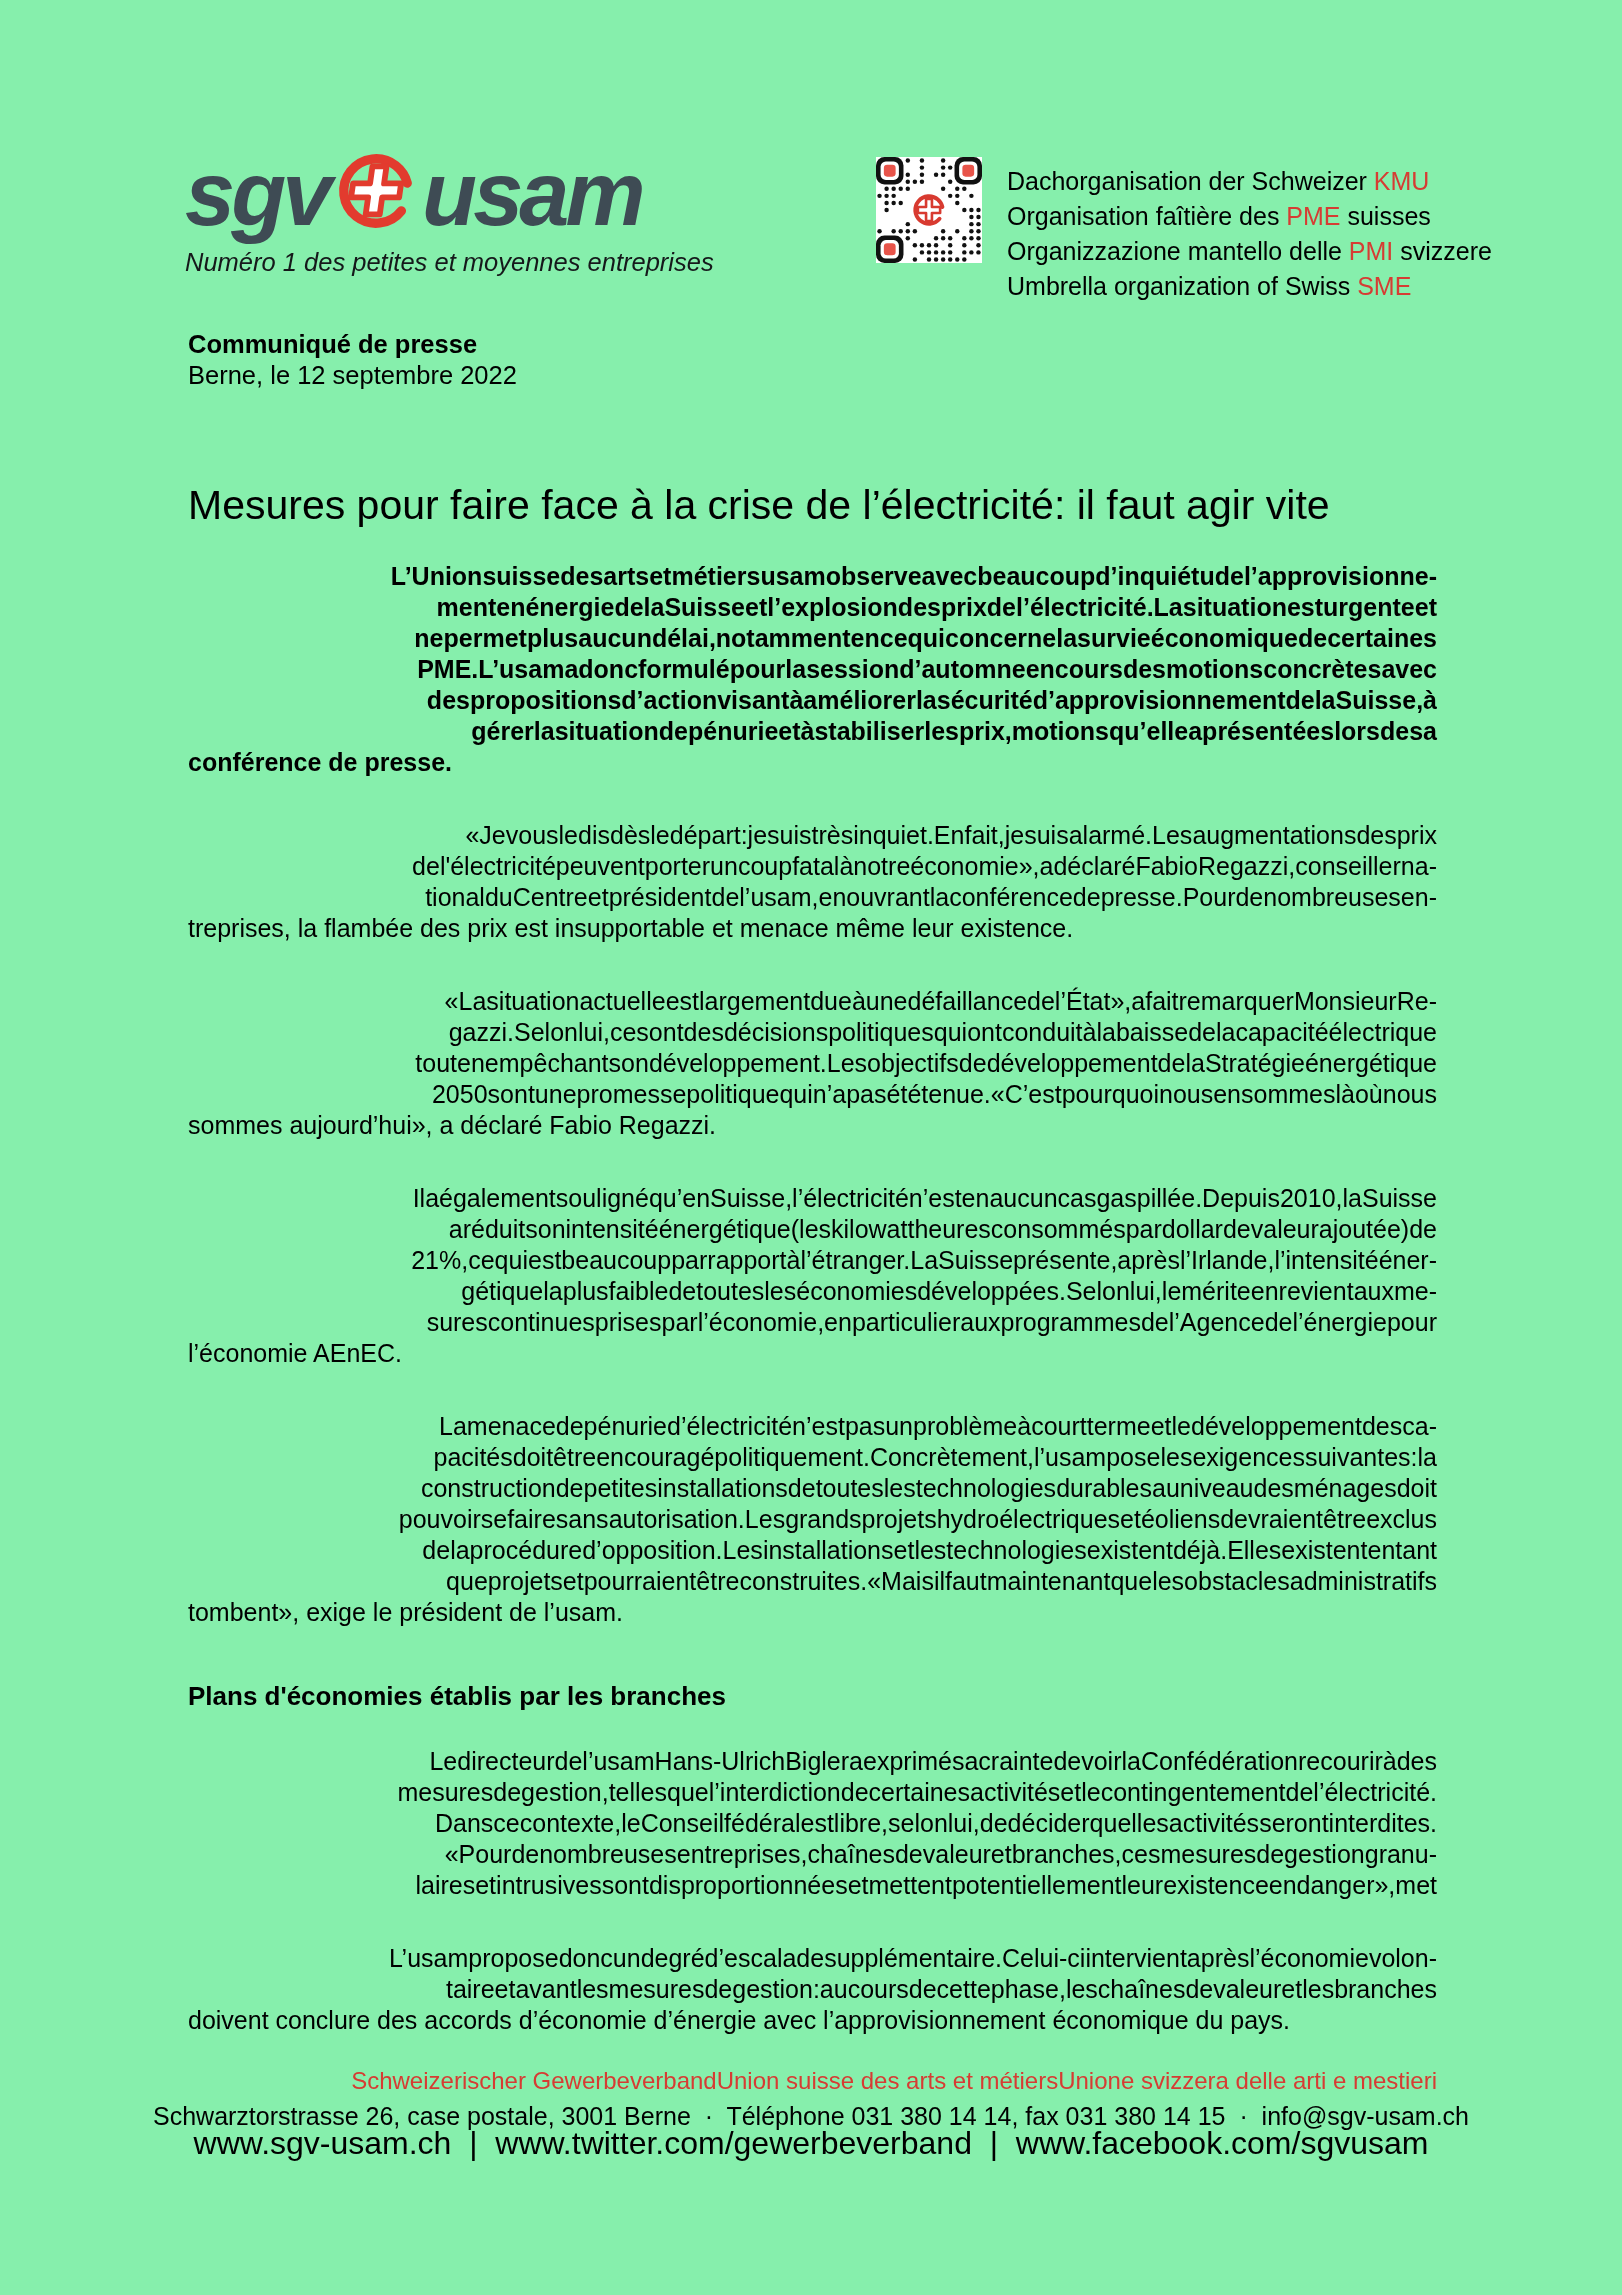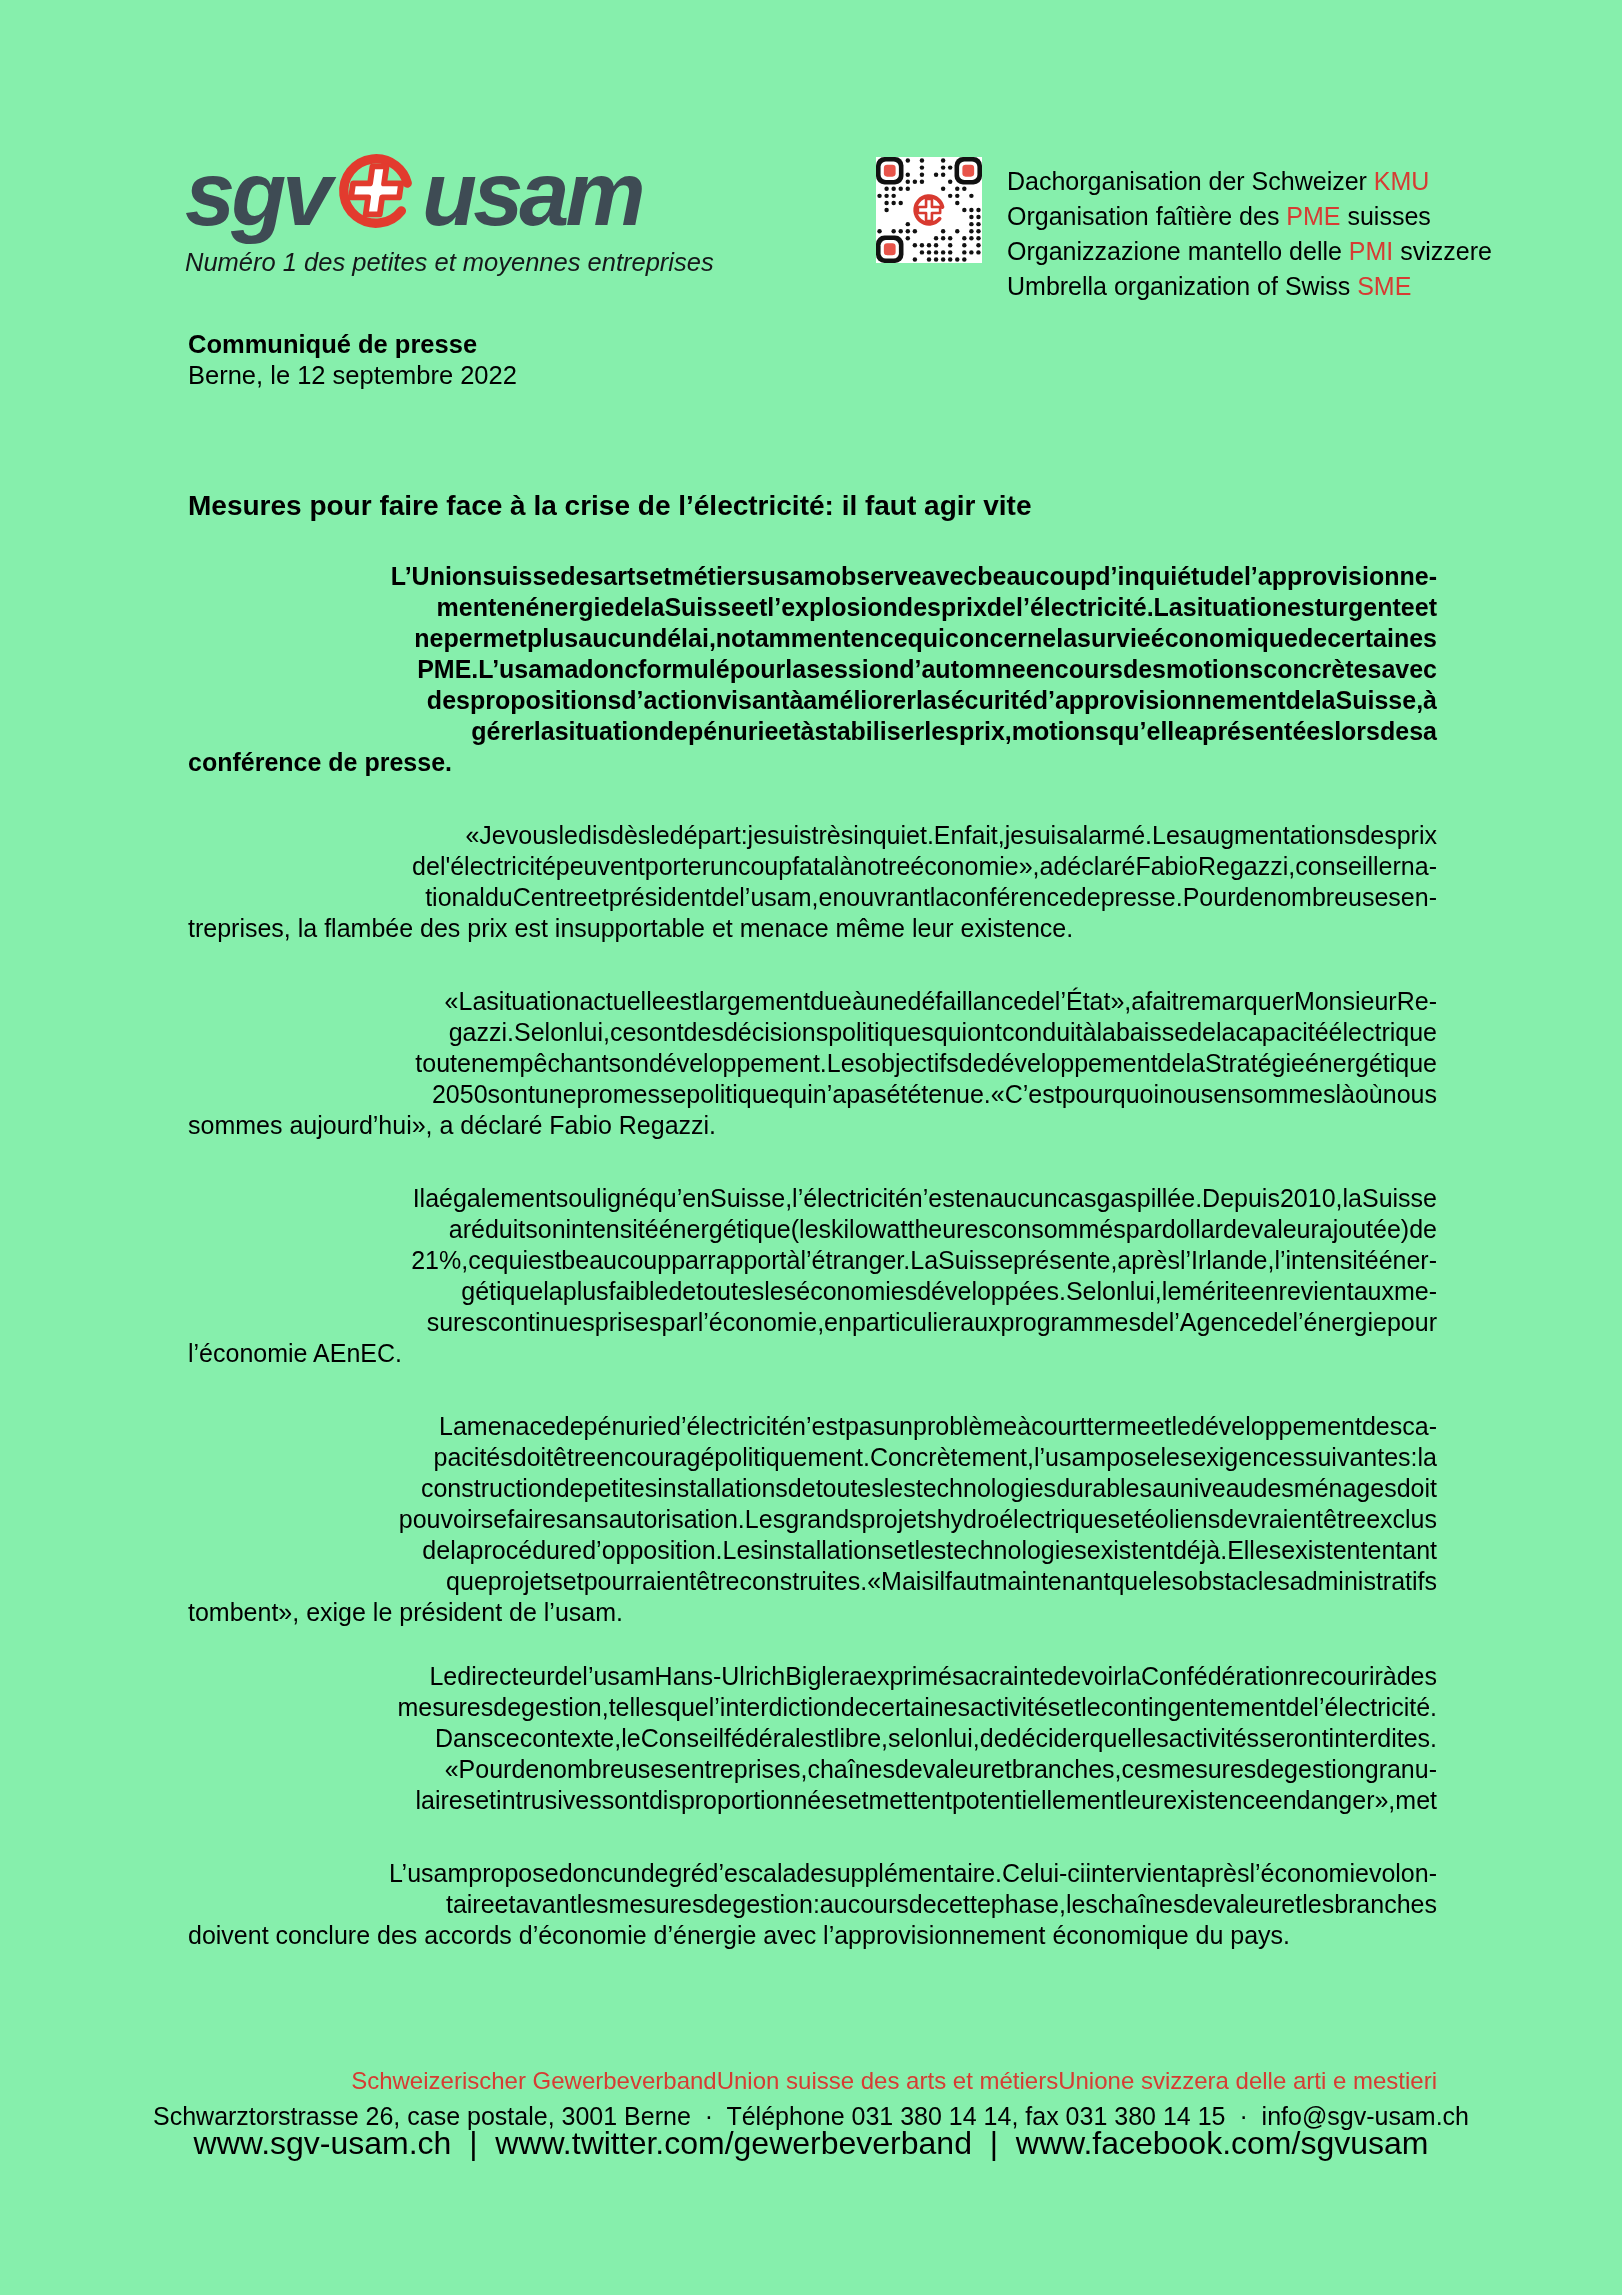--- a/index.html
+++ b/index.html
@@ -15,21 +15,21 @@
     letter-spacing:-3.9px; color:#3e4b54;}
   .logo-mark{width:82px; height:82px; margin:0 5.2px 6.5px 6.5px; flex:0 0 auto;}
   .tagline{margin-top:9.2px; font-size:25.5px; font-style:italic; color:#15181a; letter-spacing:0px;}
   .qr{position:absolute; left:876px; top:157px; width:106px; height:106px;}
   .org-lines{position:absolute; left:1007px; top:164px; font-size:25px; line-height:35px; color:#000;}
   .org-accent{color:var(--red);}
   
   .content{position:absolute; left:188px; top:329px; width:1249px;}
   .meta-doc{font-size:25.5px; font-weight:bold; line-height:31px;}
   .meta-date{font-size:25.5px; line-height:31px;}
-  .doc-title{margin-top:96px; font-size:28px; line-height:37px; font-weight:bold;}
+  .doc-title{margin-top:96px; font-size:41px; line-height:37px; font-weight:normal;}
   .para{font-size:25px; line-height:31px;}
   .para.lead{font-weight:bold; margin-top:37px;}
   .para.gap{margin-top:42px;}
   .subheading{margin-top:52px; font-size:26px; line-height:33px; font-weight:bold;}
   .para.after-head{margin-top:33px;}
   .tline{display:flex; justify-content:flex-end;}
   .tline span{flex:0 0 auto; white-space:pre;}
   .tlast{display:block; text-align:left;}
   
   .footer-orgs{position:absolute; left:188px; top:2066px; width:1249px;
@@ -602,20 +602,21 @@
           <span>il</span>
           <span>faut</span>
           <span>maintenant</span>
           <span>que</span>
           <span>les</span>
           <span>obstacles</span>
           <span>administratifs</span>
         </div>
         <div class="tlast">tombent», exige le président de l’usam.</div>
       </div>
+    <div class="subheading">Plans d'économies établis par les branches</div>
     <div class="para after-head">
         <div class="tline">
           <span>Le</span>
           <span>directeur</span>
           <span>de</span>
           <span>l’usam</span>
           <span>Hans-Ulrich</span>
           <span>Bigler</span>
           <span>a</span>
           <span>exprimé</span>

